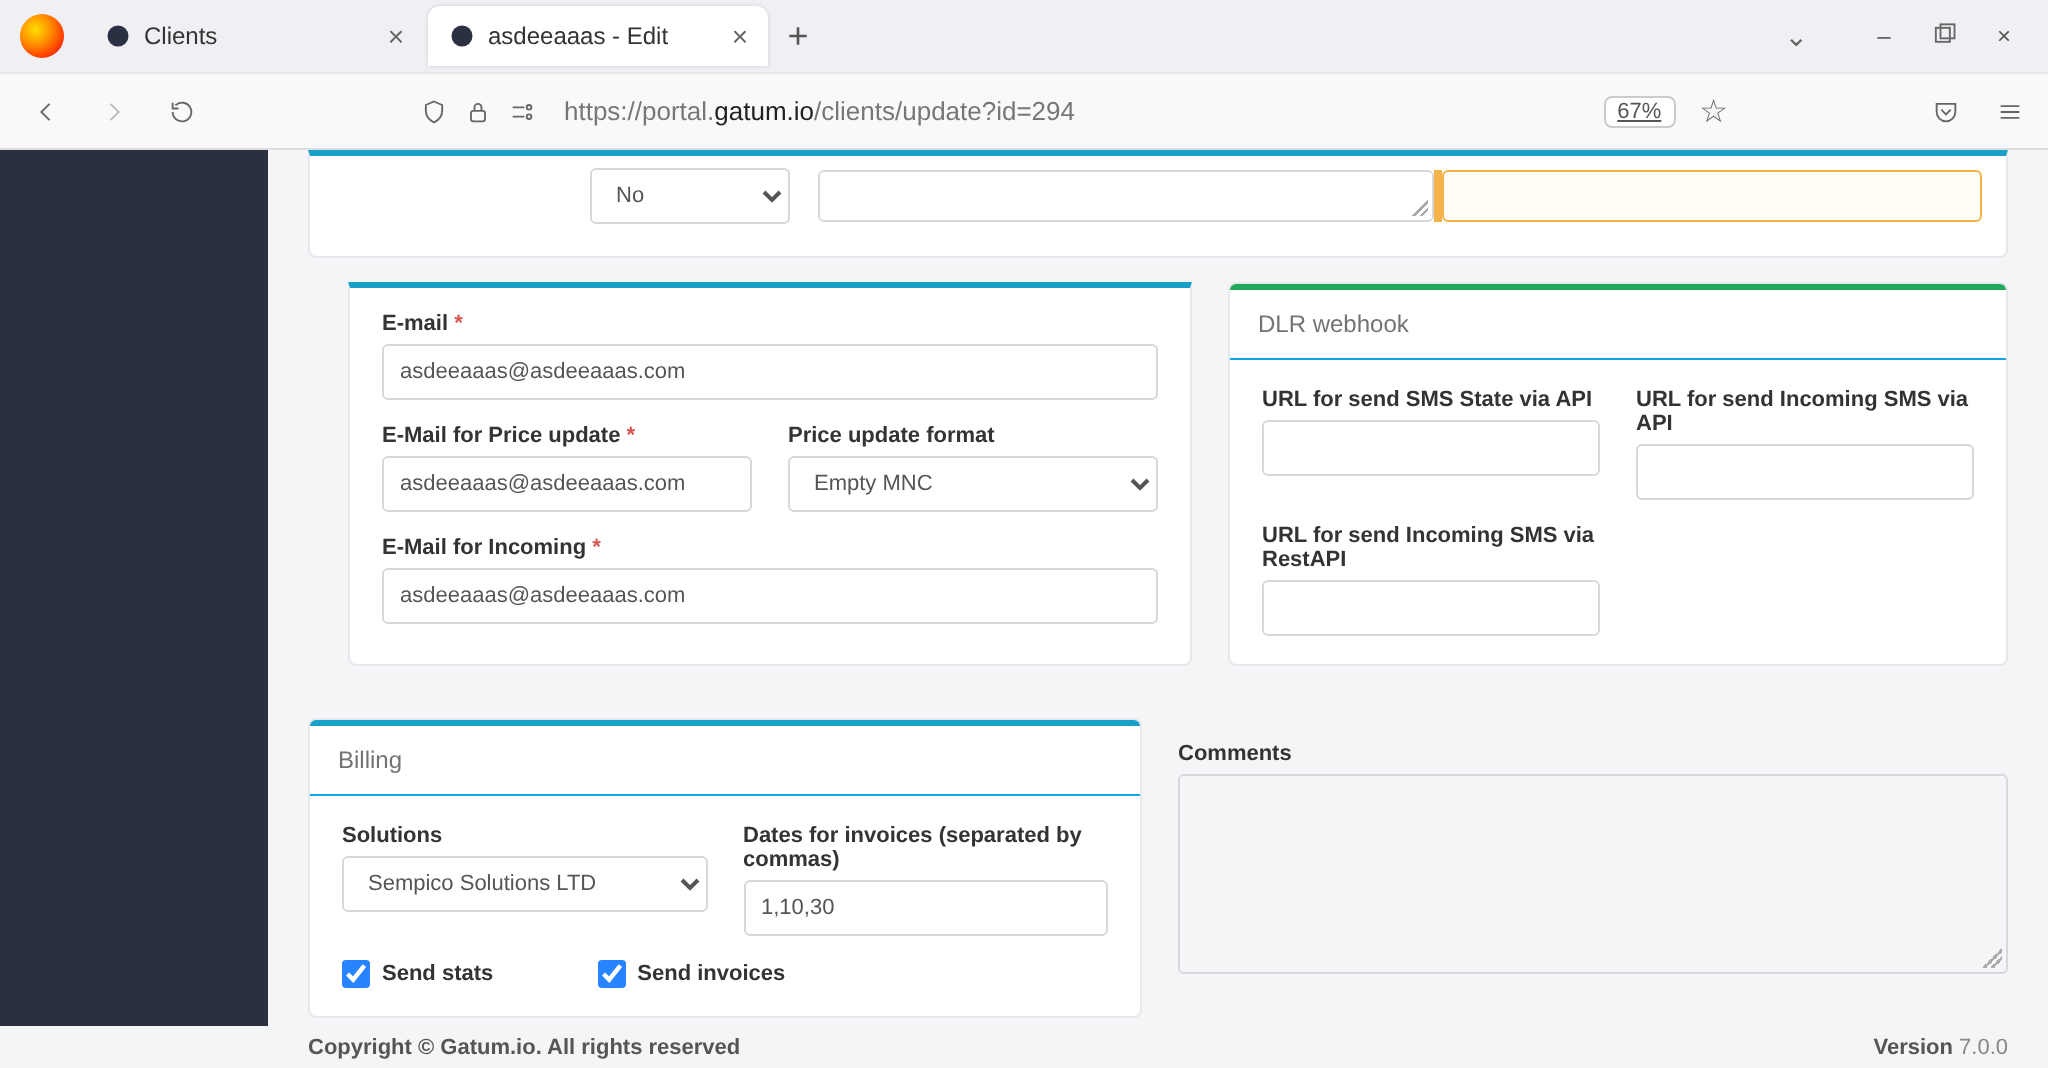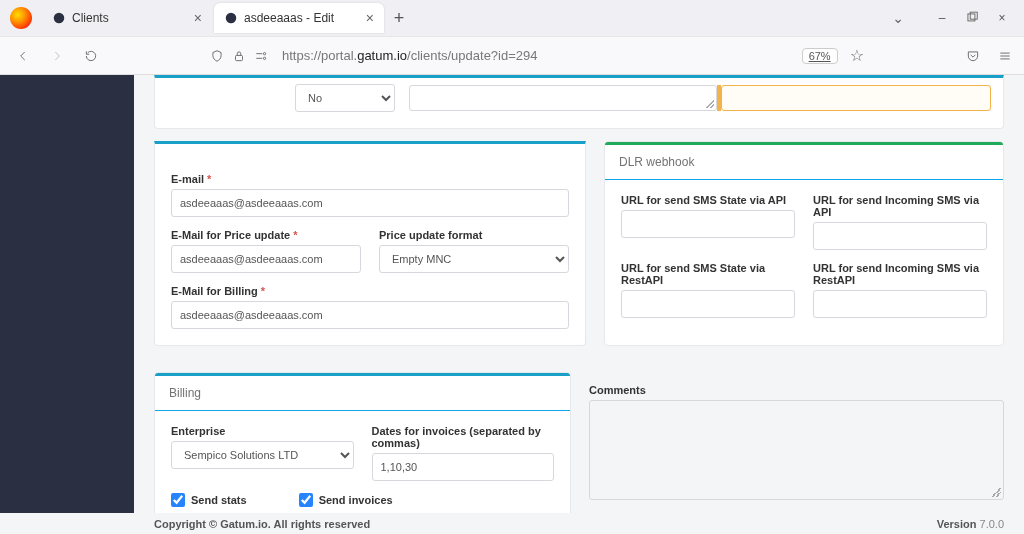--- a/index.html
+++ b/index.html
@@ -174,75 +174,71 @@
       <div style="flex:1; display:flex; align-items:center;">
         <div style="flex:1; height:26px; border:1px solid #d6d8de; border-radius:3px; position:relative;">
           <div style="position:absolute; right:2px; bottom:2px; width:8px; height:8px; background:linear-gradient(135deg,transparent 50%,#aaa 50%,#aaa 60%,transparent 60%,transparent 72%,#aaa 72%,#aaa 82%,transparent 82%)"></div>
         </div>
         <div class="orange-bar"></div>
         <div class="orange-stub"></div>
       </div>
     </div>
 
     <div class="row2">
-      <div class="col card topcard" style="display:block; padding:29px 16px 16px;">
+      <div class="col card topcard" style="display:block; padding:12px 16px 16px;margin-left:20px;">
         <label class="form-label"><span>E-mail</span> <span class="req">*</span></label>
         <input class="form-control" value="asdeeaaas@asdeeaaas.com" style="">
         <div class="grid2" style="margin-top:12px;">
           <div>
             <label class="form-label"><span>E-Mail for Price update</span> <span class="req">*</span></label>
             <input class="form-control" value="asdeeaaas@asdeeaaas.com" style="">
           </div>
           <div>
             <label class="form-label">Price update format</label>
             <select class="form-control">
               <option>Empty MNC</option>
             </select>
           </div>
         </div>
         <div style="margin-top:12px;">
-          <label class="form-label"><span>E-Mail for Billing</span> <span class="req">*</span></label>
+          <label class="form-label"><span>E-Mail for Incoming</span> <span class="req">*</span></label>
           <input class="form-control" value="asdeeaaas@asdeeaaas.com" style="">
         </div>
       </div>
 
       <div class="col card dlr-card" style="padding:0;">
         <div class="card-top"></div>
         <div class="hdr">DLR webhook</div>
         <div class="card-body">
           <div class="grid2">
             <div>
               <label class="form-label">URL for send SMS State via API</label>
               <input class="form-control" style="">
             </div>
             <div>
               <label class="form-label">URL for send Incoming SMS via API</label>
-              <input class="form-control" style="">
-            </div>
-            <div>
-              <label class="form-label">URL for send SMS State via RestAPI</label>
               <input class="form-control" style="">
             </div>
             <div>
               <label class="form-label">URL for send Incoming SMS via RestAPI</label>
               <input class="form-control" style="">
             </div>
           </div>
         </div>
       </div>
     </div>
 
     <div class="row2" style="margin-top:14px;">
       <div class="col card bill-card" style="padding:0;">
         <div class="card-top"></div>
         <div class="hdr">Billing</div>
         <div class="card-body">
           <div class="grid2">
             <div>
-              <label class="form-label">Enterprise</label>
+              <label class="form-label">Solutions</label>
               <select class="form-control">
                 <option>Sempico Solutions LTD</option>
               </select>
             </div>
             <div>
               <label class="form-label">Dates for invoices (separated by commas)</label>
               <input class="form-control" value="1,10,30" style="">
             </div>
           </div>
           <div class="checkbox-row">

